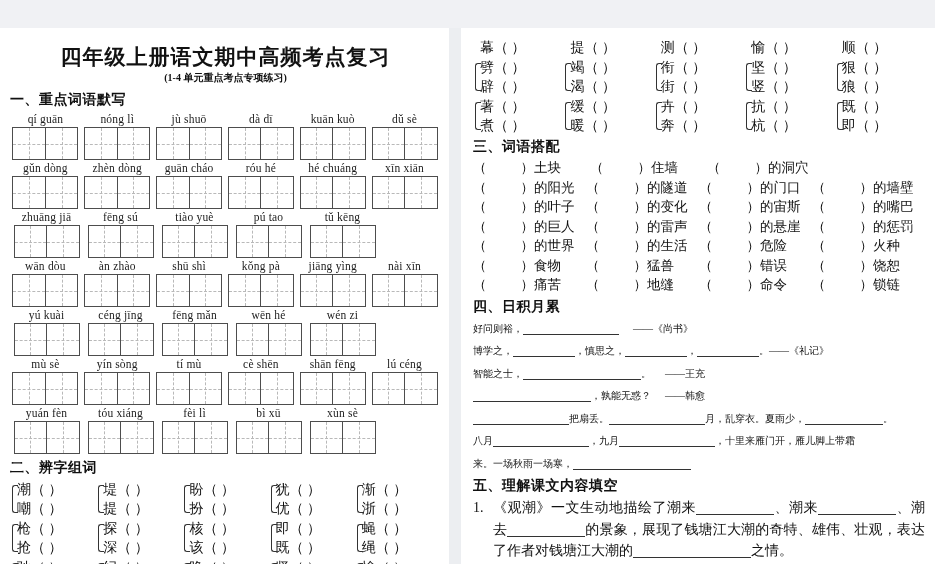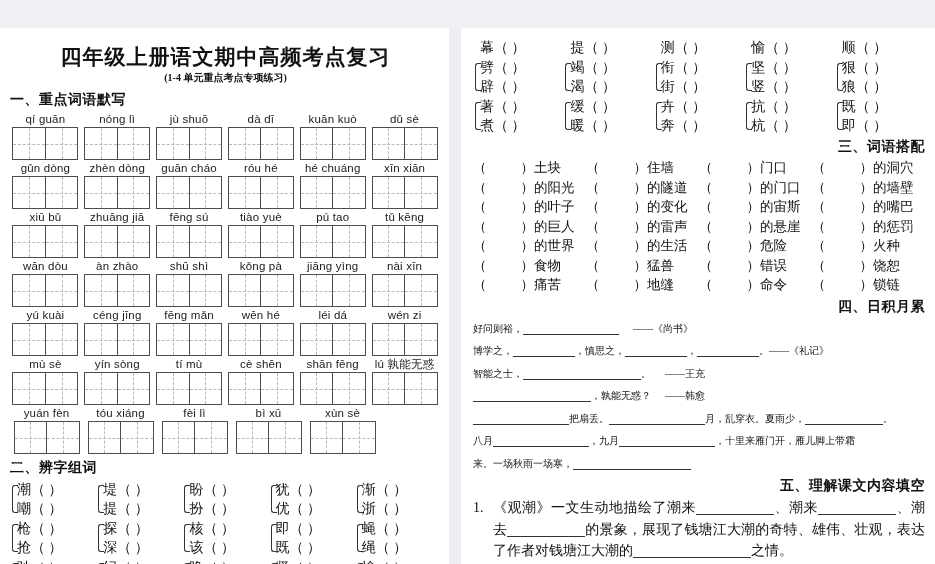--- a/index.html
+++ b/index.html
@@ -47,34 +47,34 @@
     margin: 0 0 6px 0;
     font-family: "Liberation Serif", serif;
   }
   .sec-head {
     font-family: Liberation Serif, serif;
     font-weight: bold;
     font-size: 14px;
     margin: 4px 0 3px 0;
     letter-spacing: .5px;
   }
-  .sec-head-r { margin: 3px 0 2px 0; text-align: right; }
+  .sec-head-r { margin: 3px 0 2px 0; }
 
   
   .dictation { display: flex; flex-direction: column; }
   .dict-row { display: flex; align-items: flex-end; margin-bottom: 1px; }
   .dict-cell {
     width: 73px;
     display: flex;
     flex-direction: column;
     align-items: center;
     margin-right: 1px;
   }
   .pinyin {
-    font-family: Liberation Sans, sans-serif;
+    font-family: Liberation Serif, serif;
     font-size: 11.5px;
     line-height: 15px;
     white-space: nowrap;
     letter-spacing: .2px;
     color: #1b1b1b;
   }
   .tzg {
     width: 66px; height: 33px;
     border: 1.3px solid #4d4d4d;
     display: flex;
@@ -277,27 +277,20 @@
           <div class="dict-cell">
             <div class="pinyin">xīn xiān</div>
             <div class="tzg">
               <div class="half"></div>
               <div class="half"></div>
             </div>
           </div>
         </div>
         <div class="dict-row">
           <div class="dict-cell">
-            <div class="pinyin">xiū bǔ</div>
-            <div class="tzg">
-              <div class="half"></div>
-              <div class="half"></div>
-            </div>
-          </div>
-          <div class="dict-cell">
             <div class="pinyin">zhuāng jiā</div>
             <div class="tzg">
               <div class="half"></div>
               <div class="half"></div>
             </div>
           </div>
           <div class="dict-cell">
             <div class="pinyin">fēng sú</div>
             <div class="tzg">
               <div class="half"></div>
@@ -393,27 +386,20 @@
             </div>
           </div>
           <div class="dict-cell">
             <div class="pinyin">wēn hé</div>
             <div class="tzg">
               <div class="half"></div>
               <div class="half"></div>
             </div>
           </div>
           <div class="dict-cell">
-            <div class="pinyin">léi dá</div>
-            <div class="tzg">
-              <div class="half"></div>
-              <div class="half"></div>
-            </div>
-          </div>
-          <div class="dict-cell">
             <div class="pinyin">wén zi</div>
             <div class="tzg">
               <div class="half"></div>
               <div class="half"></div>
             </div>
           </div>
         </div>
         <div class="dict-row">
           <div class="dict-cell">
             <div class="pinyin">mù sè</div>
@@ -444,21 +430,21 @@
             </div>
           </div>
           <div class="dict-cell">
             <div class="pinyin">shān fēng</div>
             <div class="tzg">
               <div class="half"></div>
               <div class="half"></div>
             </div>
           </div>
           <div class="dict-cell">
-            <div class="pinyin">lú 孰能无惑</div>
+            <div class="pinyin">lú céng</div>
             <div class="tzg">
               <div class="half"></div>
               <div class="half"></div>
             </div>
           </div>
         </div>
         <div class="dict-row">
           <div class="dict-cell">
             <div class="pinyin">yuán fèn</div>
             <div class="tzg">
@@ -830,21 +816,20 @@
             </div>
           </div>
         </div>
       </div>
 
     <div class="sec-head sec-head-r">三、词语搭配</div>
     <div class="collo" id="collo">
         <div class="collo-row">
           <div class="collo-cell"><span>（</span><span class="blank-paren"></span><span>）</span><span>土块</span></div>
           <div class="collo-cell"><span>（</span><span class="blank-paren"></span><span>）</span><span>住墙</span></div>
-          <div class="collo-cell"><span>（</span><span class="blank-paren"></span><span>）</span><span>门口</span></div>
           <div class="collo-cell"><span>（</span><span class="blank-paren"></span><span>）</span><span>的洞穴</span></div>
         </div>
         <div class="collo-row">
           <div class="collo-cell"><span>（</span><span class="blank-paren"></span><span>）</span><span>的阳光</span></div>
           <div class="collo-cell"><span>（</span><span class="blank-paren"></span><span>）</span><span>的隧道</span></div>
           <div class="collo-cell"><span>（</span><span class="blank-paren"></span><span>）</span><span>的门口</span></div>
           <div class="collo-cell"><span>（</span><span class="blank-paren"></span><span>）</span><span>的墙壁</span></div>
         </div>
         <div class="collo-row">
           <div class="collo-cell"><span>（</span><span class="blank-paren"></span><span>）</span><span>的叶子</span></div>

